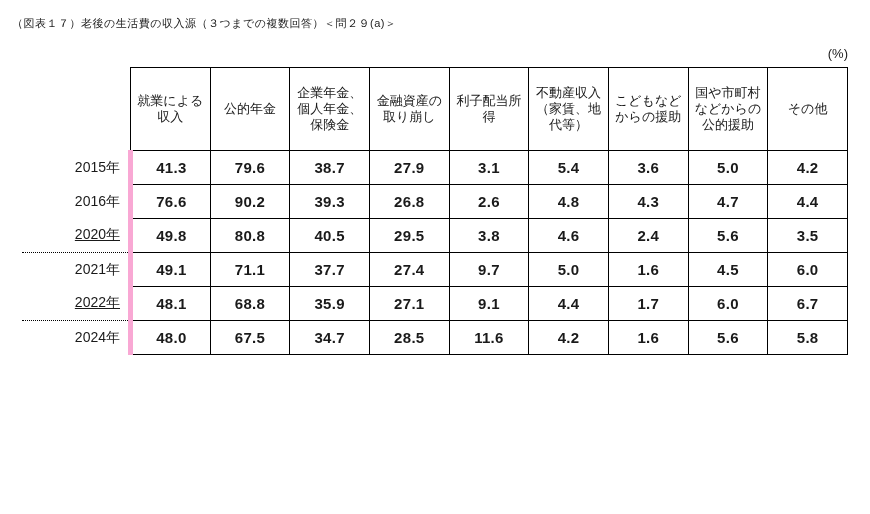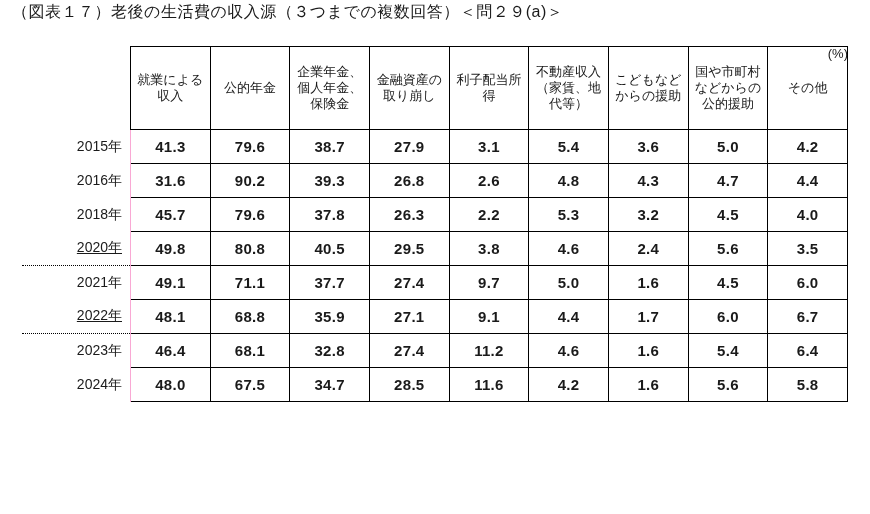--- a/index.html
+++ b/index.html
@@ -17,55 +17,55 @@
   }
   .page {
     position: relative;
     width: 870px;
     height: 514px;
     box-sizing: border-box;
   }
   .title {
     position: absolute;
     left: 12px;
-    top: 2px;
-    font-size: 16px;
+    top: 16px;
+    font-size: 11px;
     letter-spacing: 0.5px;
     white-space: nowrap;
     font-weight: 500;
   }
   .unit {
     position: absolute;
     right: 22px;
     top: 46px;
     font-size: 13px;
   }
   .table-wrap {
     position: absolute;
     left: 22px;
-    top: 46px;
+    top: 67px;
     width: 826px;
   }
   table.data {
     border-collapse: collapse;
     width: 826px;
     table-layout: fixed;
   }
   table.data th, table.data td {
     border: 1px solid #000000;
     padding: 0;
     vertical-align: middle;
     text-align: center;
   }
   
   table.data td.rowlabel, table.data th.corner {
     border-left: none;
     border-top: none;
     border-bottom: none;
-    border-right: 1px solid #f9a8d4;
+    border-right: 5px solid #f9a8d4;
     text-align: right;
     padding-right: 8px;
     font-size: 14px;
     width: 100px;
     background: #ffffff;
   }
   table.data th.corner {
     border-right: 1px solid #000000;
     height: 78px;
   }
@@ -130,41 +130,29 @@
           <td class="val">38.7</td>
           <td class="val">27.9</td>
           <td class="val">3.1</td>
           <td class="val">5.4</td>
           <td class="val">3.6</td>
           <td class="val">5.0</td>
           <td class="val">4.2</td>
         </tr>
         <tr>
           <td class="rowlabel">2016年</td>
-          <td class="val">31.6</td>
+          <td class="val">76.6</td>
           <td class="val">90.2</td>
           <td class="val">39.3</td>
           <td class="val">26.8</td>
           <td class="val">2.6</td>
           <td class="val">4.8</td>
           <td class="val">4.3</td>
           <td class="val">4.7</td>
           <td class="val">4.4</td>
-        </tr>
-        <tr>
-          <td class="rowlabel">2018年</td>
-          <td class="val">45.7</td>
-          <td class="val">79.6</td>
-          <td class="val">37.8</td>
-          <td class="val">26.3</td>
-          <td class="val">2.2</td>
-          <td class="val">5.3</td>
-          <td class="val">3.2</td>
-          <td class="val">4.5</td>
-          <td class="val">4.0</td>
         </tr>
         <tr class="dotted-below">
           <td class="rowlabel">2020年</td>
           <td class="val">49.8</td>
           <td class="val">80.8</td>
           <td class="val">40.5</td>
           <td class="val">29.5</td>
           <td class="val">3.8</td>
           <td class="val">4.6</td>
           <td class="val">2.4</td>
@@ -189,32 +177,20 @@
           <td class="val">68.8</td>
           <td class="val">35.9</td>
           <td class="val">27.1</td>
           <td class="val">9.1</td>
           <td class="val">4.4</td>
           <td class="val">1.7</td>
           <td class="val">6.0</td>
           <td class="val">6.7</td>
         </tr>
         <tr>
-          <td class="rowlabel">2023年</td>
-          <td class="val">46.4</td>
-          <td class="val">68.1</td>
-          <td class="val">32.8</td>
-          <td class="val">27.4</td>
-          <td class="val">11.2</td>
-          <td class="val">4.6</td>
-          <td class="val">1.6</td>
-          <td class="val">5.4</td>
-          <td class="val">6.4</td>
-        </tr>
-        <tr>
           <td class="rowlabel">2024年</td>
           <td class="val">48.0</td>
           <td class="val">67.5</td>
           <td class="val">34.7</td>
           <td class="val">28.5</td>
           <td class="val">11.6</td>
           <td class="val">4.2</td>
           <td class="val">1.6</td>
           <td class="val">5.6</td>
           <td class="val">5.8</td>

